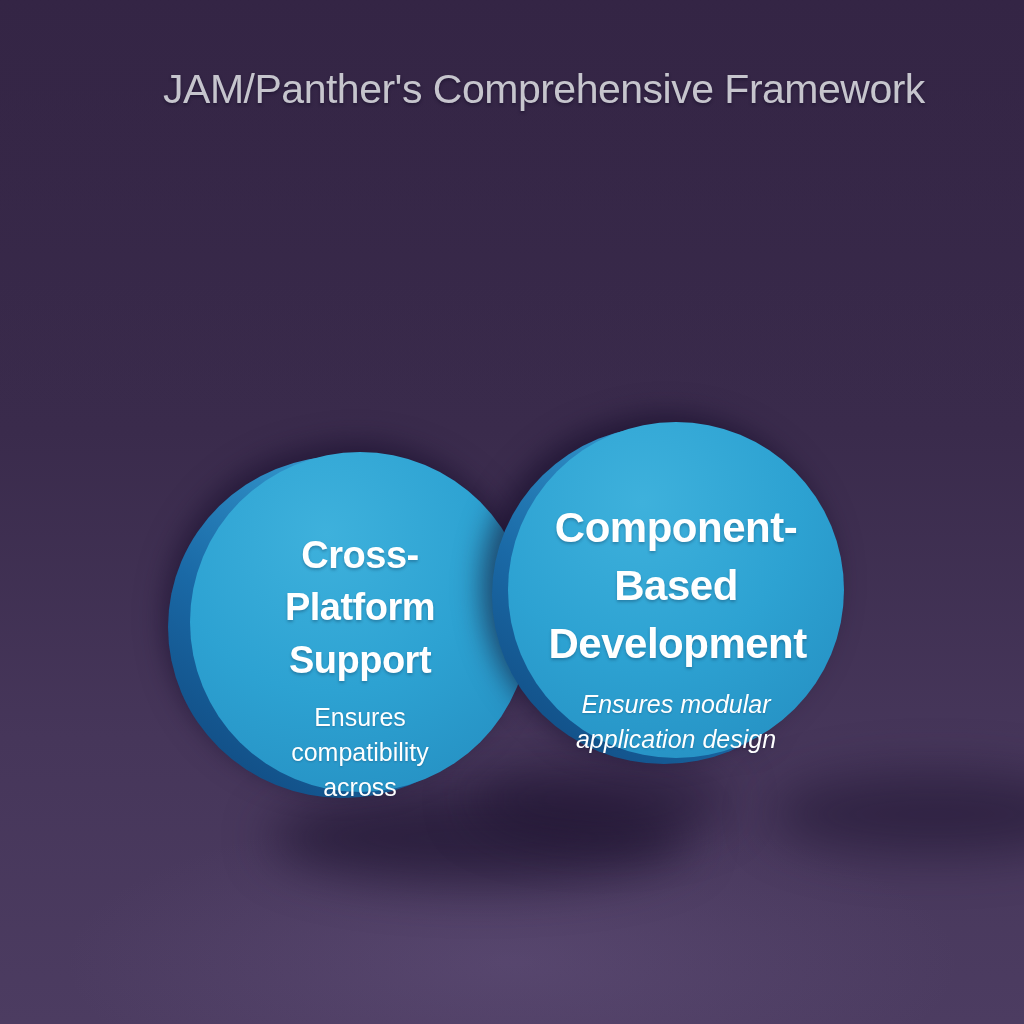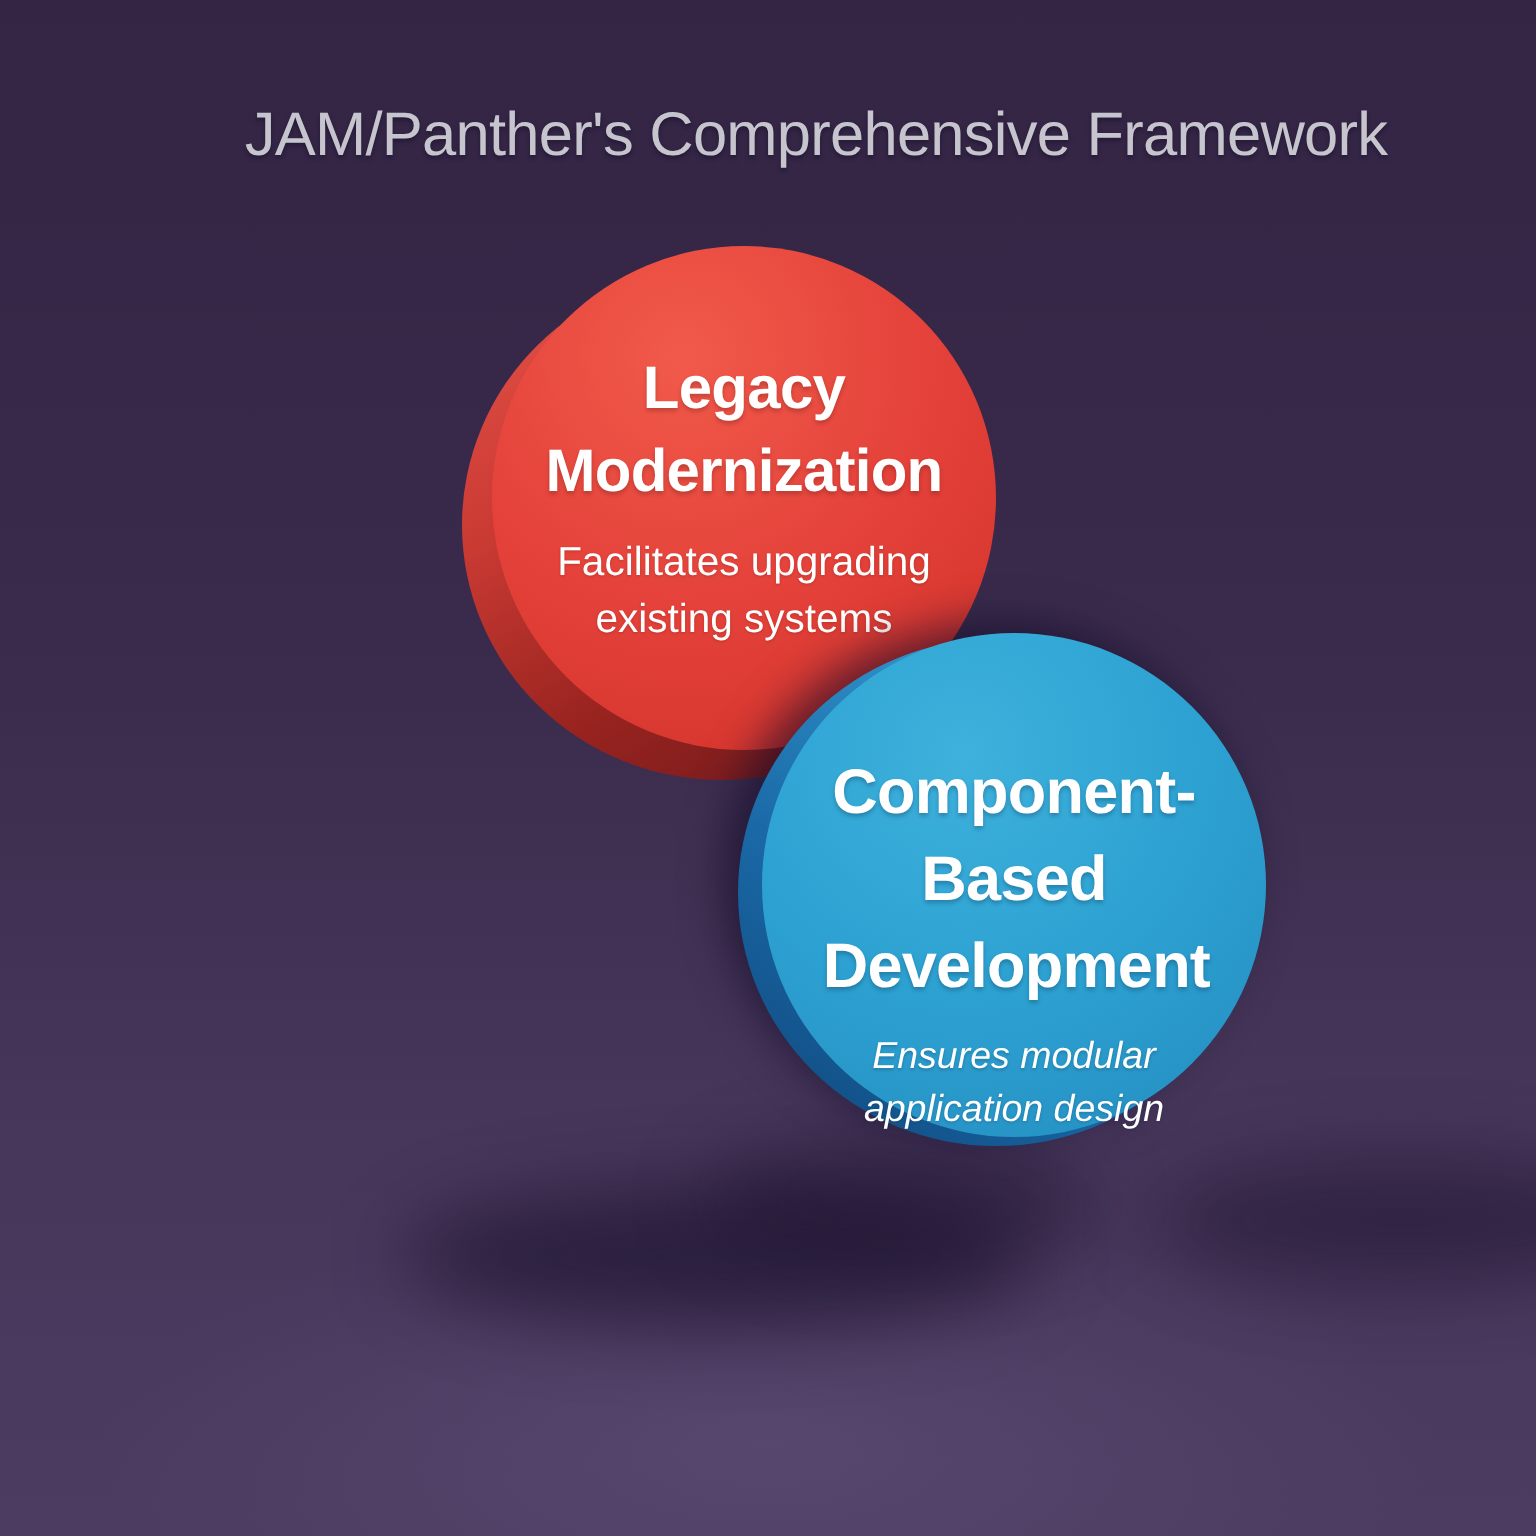--- a/index.html
+++ b/index.html
@@ -97,30 +97,30 @@
 <body>
 
 <div class="stage">
 
   <div class="floor-shadow left"></div>
   <div class="floor-shadow mid"></div>
   <div class="floor-shadow right"></div>
 
   <div class="title">JAM/Panther's Comprehensive Framework</div>
 
-  <div class="disc red">
+
+  <div class="disc blue-left">
     <div class="rim"></div>
     <div class="face">
       <div class="txt">
-        <div class="node-heading">Legacy Modernization</div>
-        <div class="node-desc">Facilitates upgrading existing systems</div>
+        <div class="node-heading">Cross-Platform Support</div>
+        <div class="node-desc">Ensures compatibility across</div>
       </div>
     </div>
   </div>
-
 
   <div class="disc blue-right">
     <div class="rim"></div>
     <div class="face">
       <div class="txt">
         <div class="node-heading">Component-Based Development</div>
         <div class="node-desc">Ensures modular application design</div>
       </div>
     </div>
   </div>

